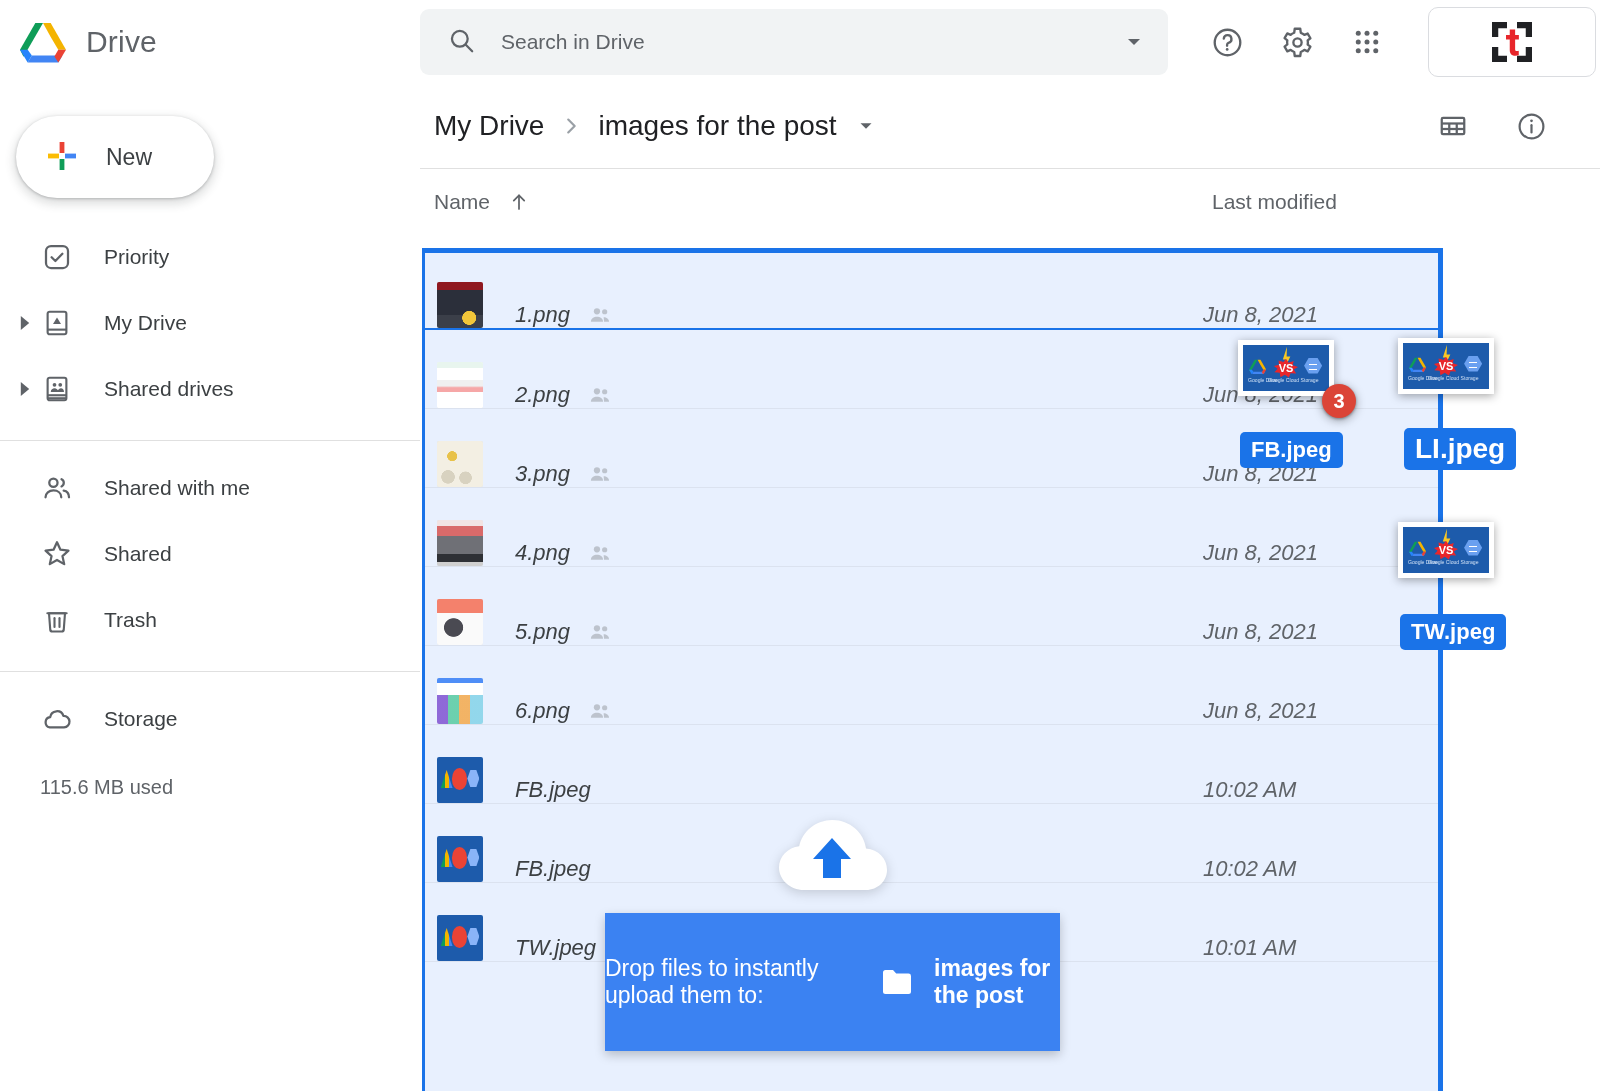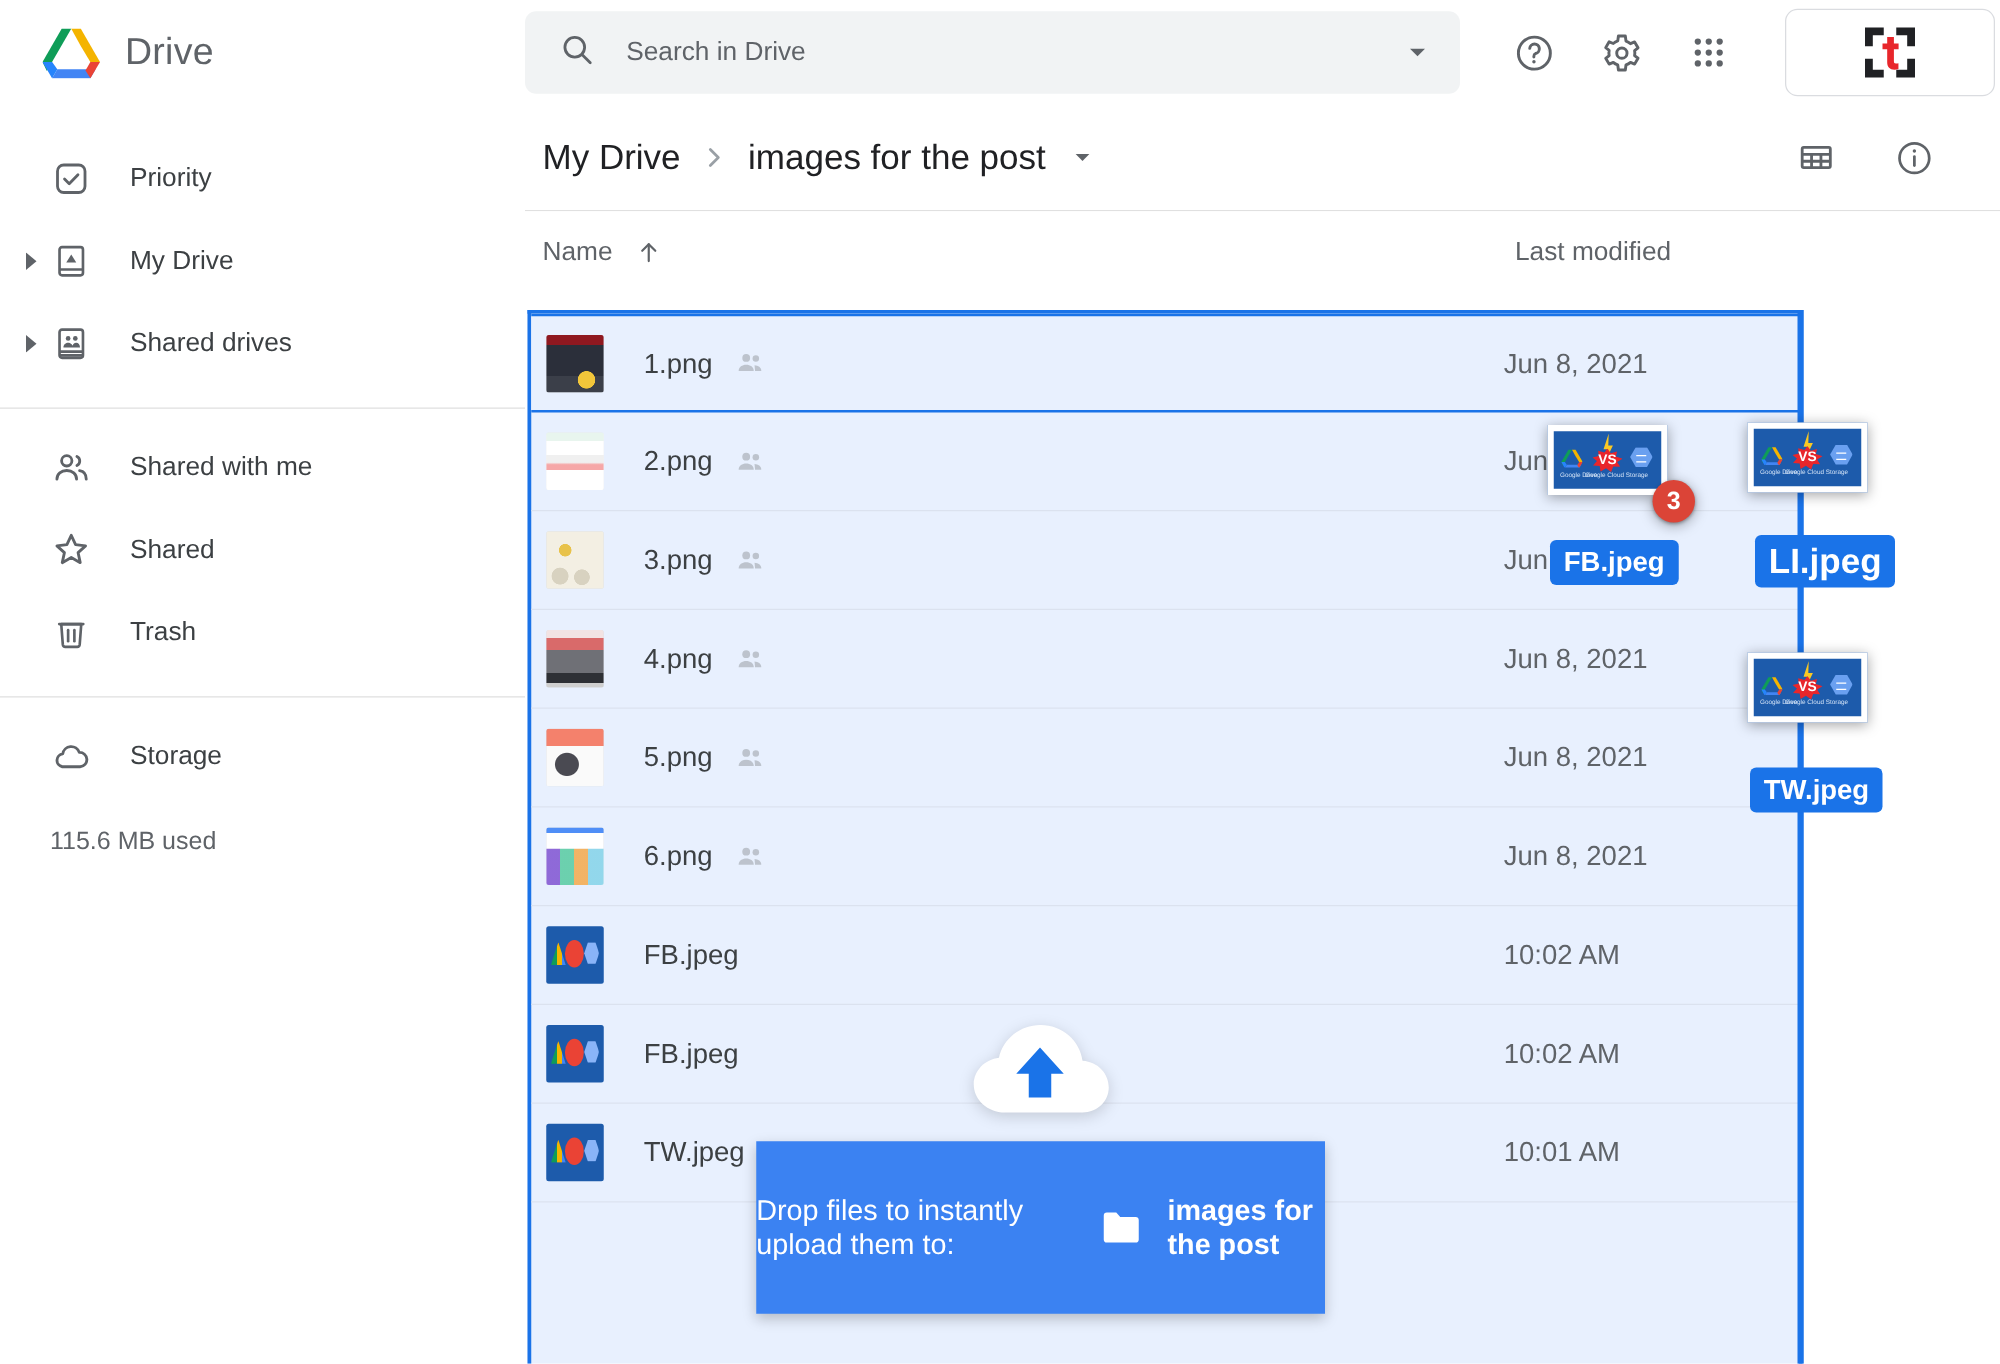--- a/index.html
+++ b/index.html
@@ -10,21 +10,21 @@
     overflow: hidden;
     -webkit-font-smoothing: antialiased;
   }
   .app { position: relative; width: 1600px; height: 1091px; }
 
   
   .topbar {
     position: absolute; top: 0; left: 0; width: 1600px; height: 84px;
     display: flex; align-items: center; background: #fff;
   }
-  .brand { display: flex; align-items: center; width: 420px; padding-left: 34px; }
+  .brand { display: flex; align-items: center; width: 420px; padding-left: 20px; }
   .brand-logo { width: 46px; height: 42px; position: relative; flex: none; }
   .brand-name {
     font-size: 30px; color: #5f6368; margin-left: 20px;
     letter-spacing: .2px; font-weight: 400;
   }
   .searchwrap {
     position: relative; width: 748px; height: 66px;
     background: #f1f3f4; border-radius: 9px;
     display: flex; align-items: center;
   }
@@ -128,23 +128,24 @@
   
   .droparea {
     position: absolute; left: 2px; top: 164px;
     width: 1020px; height: 843px;
     border: 3px solid #1a73e8;
     border-bottom: none;
     background: #e8f0fe;
   }
   .rows { position: relative; }
   .row {
-    height: 79px; display: flex; align-items: center;
+    height: 79px; display: flex; align-items: flex-end;
     border-bottom: 1px solid #dbe2ef; position: relative;
     padding-left: 12px;
+    font-style: italic;
   }
   .row.selected {
     background: #e8f0fe; border: 2px solid #1a73e8;
     border-left: none; border-right: none;
   }
   .thumb {
     width: 46px; height: 46px; flex: none; border-radius: 2px;
     overflow: hidden; position: relative; background: #d9dde3;
   }
   .fname {
@@ -314,20 +315,31 @@
             <path d="M4 36h12v-5H9v-7H4z"></path>
               <path d="M36 36H24v-5h7v-7h5z"></path>
           </g>
           <path d="M22.5 10h-4.3v4.3h-3v3.6h3v8.4c0 3.2 1.7 4.7 4.6 4.7 1 0 1.9-.15 2.6-.4v-3.7c-.5.15-1 .2-1.6.2-1.1 0-1.3-.5-1.3-1.6v-7.6h3v-3.6h-3z" fill="#e8262b"></path>
         </svg>
       </div>
     </div>
   </div>
 
   <div class="sidebar">
+    <button class="new-btn">
+      <span>
+        <svg width="36" height="36" viewBox="0 0 36 36">
+          <rect x="15.6" y="4" width="4.8" height="11" fill="#ea4335"></rect>
+          <rect x="15.6" y="21" width="4.8" height="11" fill="#0f9d58"></rect>
+          <rect x="4" y="15.6" width="11" height="4.8" fill="#fbbc04"></rect>
+          <rect x="21" y="15.6" width="11" height="4.8" fill="#4285f4"></rect>
+        </svg>
+      </span>
+      <span class="new-label">New</span>
+    </button>
 
     <div class="nav-list">
 
       <div class="nav-item">
         <span class="nav-icon">
           <svg width="30" height="30" viewBox="0 0 24 24" fill="none" stroke="#5f6368" stroke-width="1.8">
             <rect x="3.2" y="3.2" width="17.6" height="17.6" rx="4"></rect>
             <path d="M7.7 12.2l3 3 5.6-5.8" stroke-linecap="round" stroke-linejoin="round"></path>
           </svg>
         </span>

